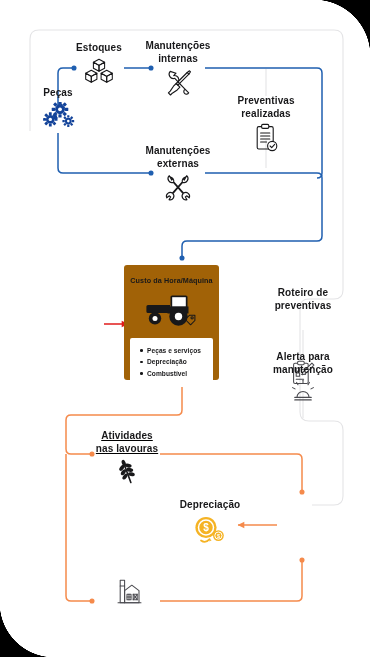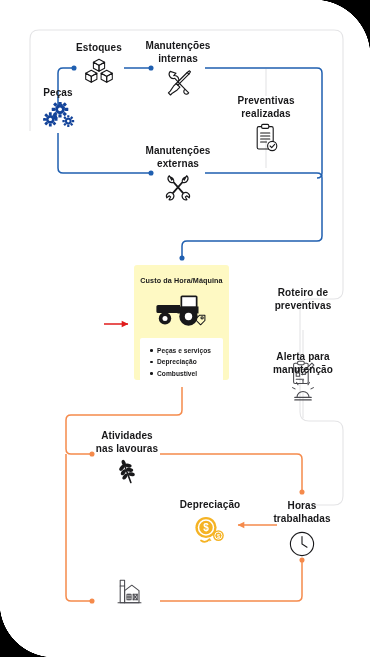--- a/index.html
+++ b/index.html
@@ -17,22 +17,22 @@
 
   svg#wires{position:absolute;left:0;top:0;width:370px;height:657px;}
 
   
   .node{position:absolute;display:flex;flex-direction:column;align-items:center;}
   .node .lbl{font-size:10px;font-weight:bold;color:#18181a;line-height:1.32;text-align:center;
              letter-spacing:.1px;white-space:pre-line;margin-bottom:3px;}
   .node .ico{display:flex;align-items:center;justify-content:center;}
 
   
-  #cost-card{position:absolute;left:134px;top:265px;width:95px;height:115px;
-     background:#fef9c3;border-radius:3px;display:flex;flex-direction:column;align-items:center;}
+  #cost-card{position:absolute;left:124px;top:265px;width:95px;height:115px;
+     background:#a16207;border-radius:3px;display:flex;flex-direction:column;align-items:center;}
   #cost-card .title{font-size:7.2px;font-weight:bold;color:#18181a;margin-top:11px;text-align:center;letter-spacing:.1px;}
   #cost-card .tractor{margin-top:8px;}
   #cost-card .inner{margin-top:7px;width:83px;background:#ffffff;border-radius:2px;
      padding:7px 0 8px 0;display:flex;flex-direction:column;align-items:flex-start;}
   #cost-card .inner ul{margin:0;padding:0 0 0 17px;list-style:none;}
   #cost-card .inner li{font-size:6.6px;font-weight:bold;color:#18181a;line-height:1.72;position:relative;letter-spacing:.05px;}
   #cost-card .inner li:before{content:"";position:absolute;left:-7px;top:4.3px;width:2.6px;height:2.6px;border-radius:50%;background:#18181a;}
 </style>
 </head>
 <body>
@@ -260,21 +260,21 @@
     </div>
     <div class="inner">
       <ul>
         <li>Peças e serviços</li>
         <li>Depreciação</li>
         <li>Combustível</li>
       </ul>
     </div>
   </div>
 
-  <div class="node" style="left:95px;top:429px;width:64px;">
+  <div class="node" style="left:95px;top:429px;width:64px;text-decoration:underline;">
     <div class="lbl">Atividades
 nas lavouras</div>
     <div class="ico">
       <svg width="26" height="28" viewBox="0 0 26 28" fill="#18181a">
         <g transform="rotate(-20 13 14)">
           <rect x="12.2" y="4" width="1.6" height="22" rx=".8"></rect>
           <g>
             <ellipse cx="9.6" cy="8.4" rx="3.4" ry="1.9" transform="rotate(-32 9.6 8.4)"></ellipse>
             <ellipse cx="16.4" cy="8.4" rx="3.4" ry="1.9" transform="rotate(32 16.4 8.4)"></ellipse>
             <ellipse cx="9.6" cy="13" rx="3.4" ry="1.9" transform="rotate(-32 9.6 13)"></ellipse>
@@ -314,26 +314,16 @@
         <text x="16" y="17.4" text-anchor="middle" font-family="'Liberation Sans',sans-serif" font-size="10" font-weight="bold" fill="#ffffff">$</text>
         <circle cx="28.4" cy="21.6" r="5.4" fill="#f5b324"></circle>
         <circle cx="28.4" cy="21.6" r="3.6" fill="none" stroke="#ffffff" stroke-width="1"></circle>
         <text x="28.4" y="24.4" text-anchor="middle" font-family="'Liberation Sans',sans-serif" font-size="5.4" font-weight="bold" fill="#ffffff">$</text>
         <path d="M11 26.5 q4.5 3.2 8.6 -1.4" fill="none" stroke="#f5b324" stroke-width="1.7" stroke-linecap="round"></path>
         <path d="M19.6 25.1 l-.2 2.3 2.2-1.1 z" fill="#f5b324"></path>
       </svg>
     </div>
   </div>
 
-  <div class="node" style="left:272px;top:499px;width:60px;">
-    <div class="lbl">Horas
-trabalhadas</div>
-    <div class="ico" style="margin-top:2px;">
-      <svg width="28" height="28" viewBox="0 0 28 28" fill="none" stroke="#18181a" stroke-width="1.1" stroke-linecap="round">
-        <circle cx="14" cy="14" r="11.6"></circle>
-        <path d="M14 6.6 V14 l5 3.2"></path>
-      </svg>
-    </div>
-  </div>
 
   <div class="corner corner-tr"></div>
   <div class="corner corner-bl"></div>
 </div>
 
 </body></html>

